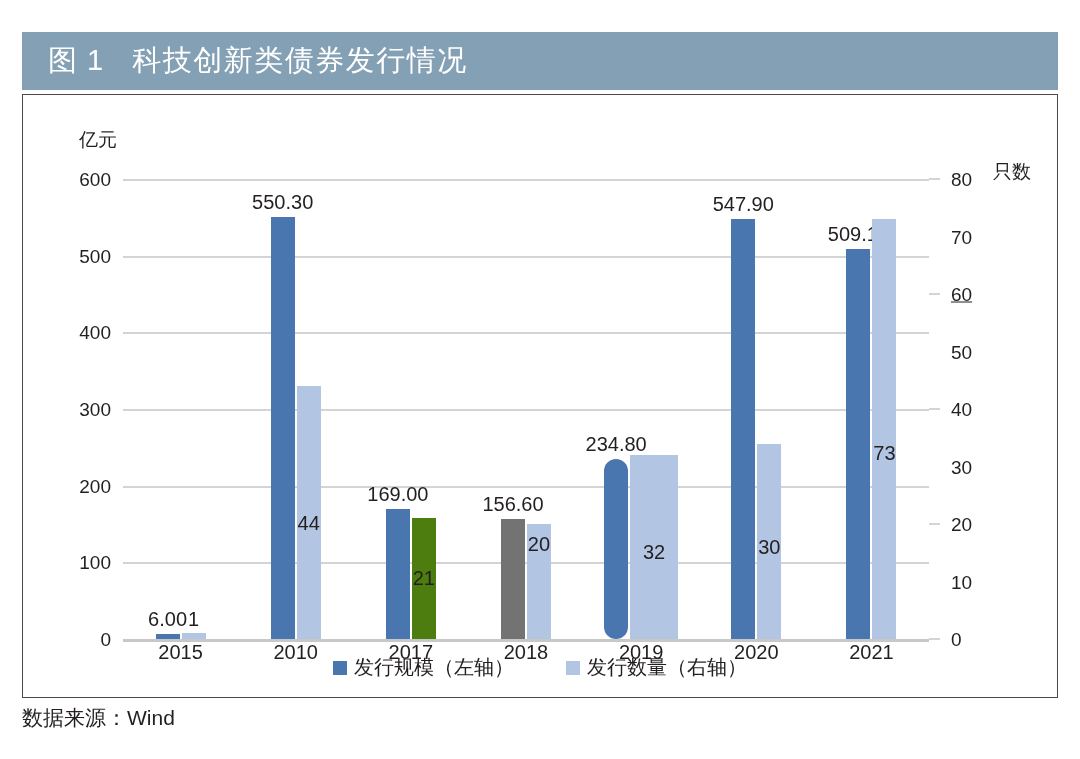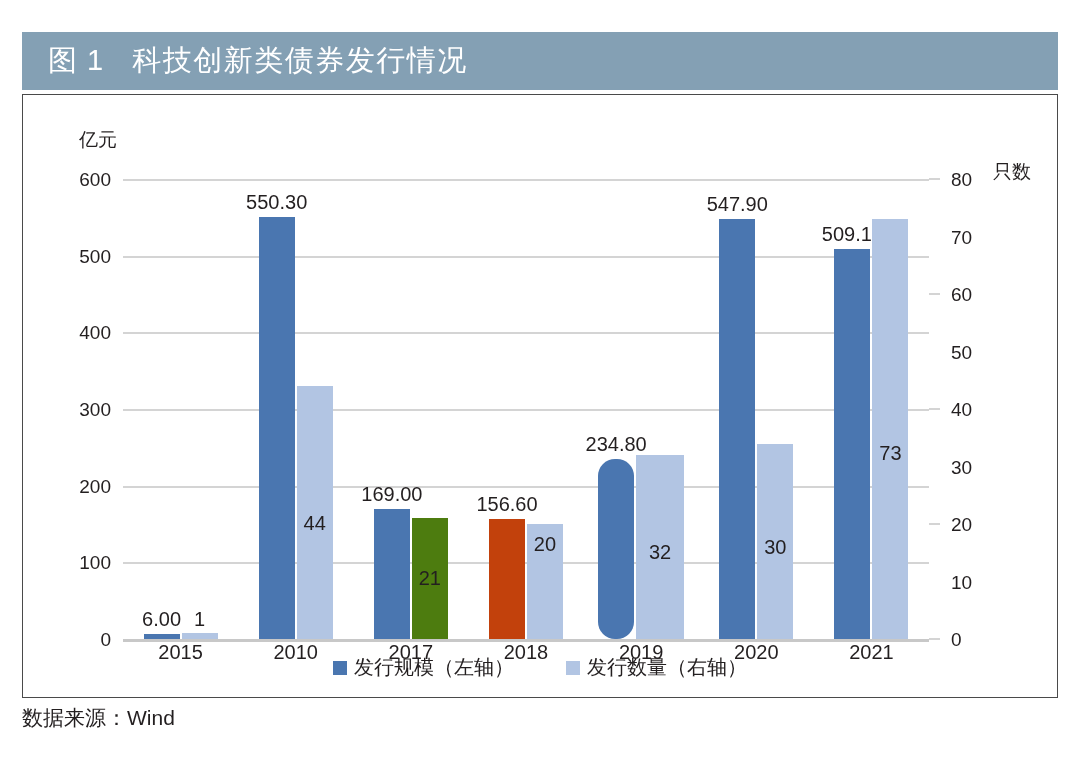--- a/index.html
+++ b/index.html
@@ -93,21 +93,21 @@
     display:flex; align-items:flex-end;
   }
   .bar-group {
     position:relative;
     flex:1 1 0;
     height:100%;
     display:flex; align-items:flex-end; justify-content:center;
   }
   .bar {
     position:relative;
-    width:36px;
+    width:24px;
   }
   .bar.scale  { background:#4a76b0; margin-right:2px; }
   .bar.count  { background:#b2c5e3; }
   .value-label {
     position:absolute;
     left:50%; transform:translateX(-50%);
     bottom:100%;
     margin-bottom:5px;
     font-size:20px; line-height:1;
     color:#231f20; white-space:nowrap;
@@ -182,21 +182,21 @@
         <div id="right-ticks">
             <span class="ytick-right" style="top: 460px;">0</span>
             <div class="rtick-mark" style="top: 460px;"></div>
             <span class="ytick-right" style="top: 402.5px;">10</span>
             <span class="ytick-right" style="top: 345px;">20</span>
             <div class="rtick-mark" style="top: 345px;"></div>
             <span class="ytick-right" style="top: 287.5px;">30</span>
             <span class="ytick-right" style="top: 230px;">40</span>
             <div class="rtick-mark" style="top: 230px;"></div>
             <span class="ytick-right" style="top: 172.5px;">50</span>
-            <span class="ytick-right" style="top: 115px;">60</span>
+            <span class="ytick-right" style="top: 115px; text-decoration: underline;">60</span>
             <div class="rtick-mark" style="top: 115px;"></div>
             <span class="ytick-right" style="top: 57.5px;">70</span>
             <span class="ytick-right" style="top: 0px;">80</span>
             <div class="rtick-mark" style="top: 0px;"></div>
           </div>
         <div id="bars">
             <div class="bar-group">
               <div class="bar scale" style="height: 4.6px; background: rgb(74, 118, 176);">
                 <span class="value-label">6.00</span>
               </div>
@@ -217,21 +217,21 @@
             <div class="bar-group">
               <div class="bar scale" style="height: 129.567px; background: rgb(74, 118, 176);">
                 <span class="value-label">169.00</span>
               </div>
               <div class="bar count" style="height: 120.75px; background: #4d7c0f;">
                 <span class="count-label" style="bottom: 50.715px;">21</span>
               </div>
               <span class="xtick">2017</span>
             </div>
             <div class="bar-group">
-              <div class="bar scale" style="height: 120.06px; background: #c2410c;">
+              <div class="bar scale" style="height: 120.06px; background: #737373;">
                 <span class="value-label">156.60</span>
               </div>
               <div class="bar count" style="height: 115px; background: rgb(178, 197, 227);">
                 <span class="count-label" style="bottom: 85px;">20</span>
               </div>
               <span class="xtick">2018</span>
             </div>
             <div class="bar-group">
               <div class="bar scale" style="height: 180.013px; background: rgb(74, 118, 176); border-radius: 17px;">
                 <span class="value-label">234.80</span>

